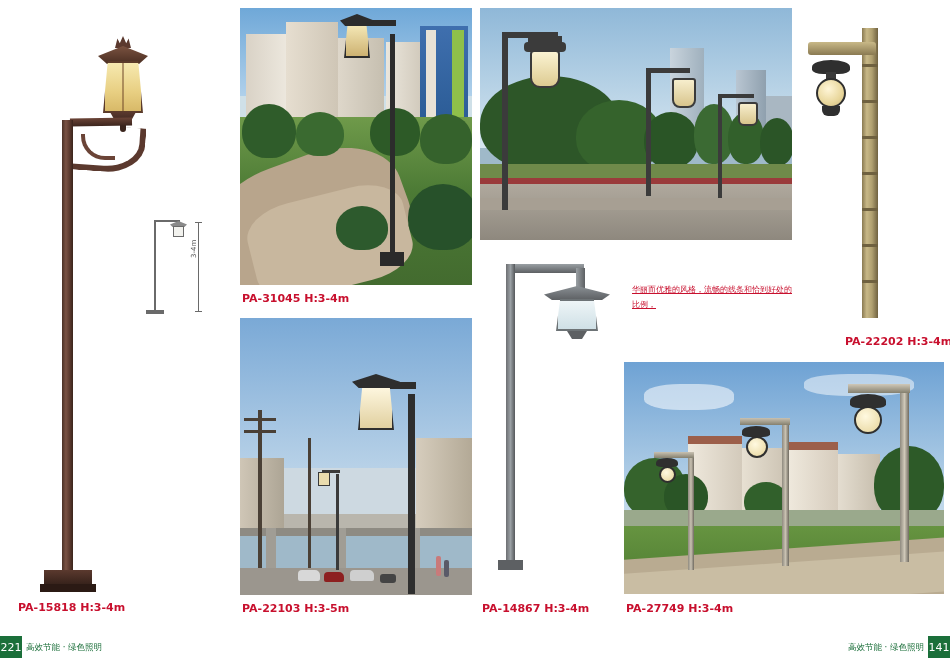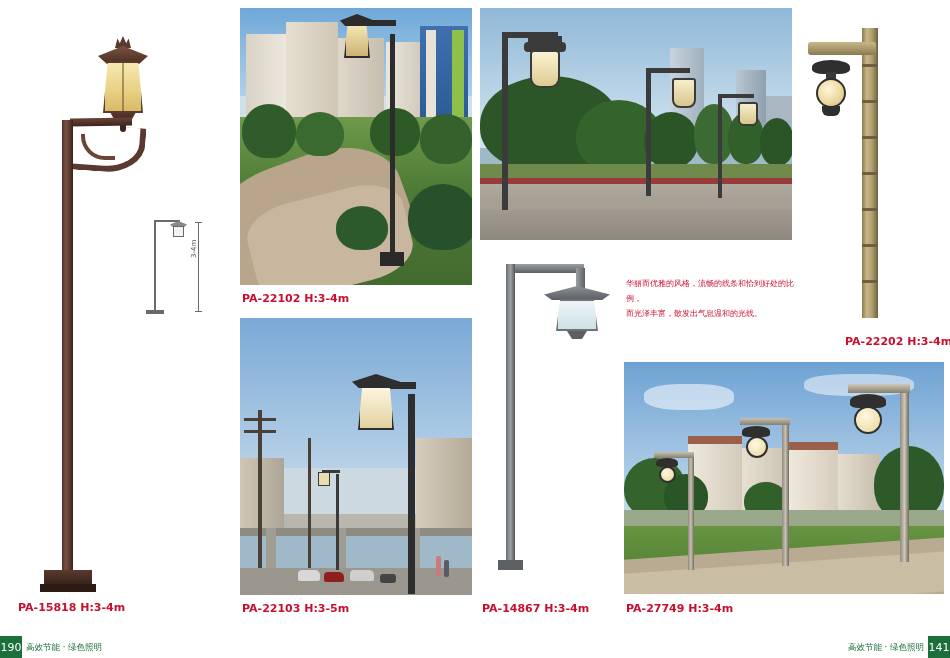--- a/index.html
+++ b/index.html
@@ -202,21 +202,21 @@
 
   
   .desc-red {
     position: absolute;
     left: 626px; top: 276px;
     width: 175px;
     font-size: 8px;
     line-height: 15px;
     color: #c8102e;
   }
-  .desc-red p { margin: 0; }
+  .desc-red p { margin: 6px; text-decoration: underline; }
 
   
   .footer-bar {
     position: absolute; left: 0; bottom: 0; width: 950px; height: 22px;
     background: #ffffff;
   }
   .pg-left {
     position: absolute; left: 0; bottom: 0; width: 22px; height: 22px;
     background: #1b6f3a; color: #fff; font-size: 11px;
     display: flex; align-items: center; justify-content: center;
@@ -352,21 +352,21 @@
     <div class="tree" style="left:180px;top:106px;width:52px;height:50px;background:#35622c;"></div>
     <div class="tree" style="left:168px;top:176px;width:70px;height:66px;background:#27512a;"></div>
     <div class="tree" style="left:96px;top:198px;width:52px;height:44px;background:#2d5a2d;"></div>
 
     <div class="pole-thin" style="left:150px;top:26px;width:5px;height:228px;background:#2c2c2c;"></div>
     <div class="blk" style="left:116px;top:12px;width:40px;height:6px;background:#2c2c2c;"></div>
     <div class="blk" style="left:104px;top:16px;width:26px;height:34px;background:linear-gradient(to bottom,#f3e6b4,#cdb272);border:2px solid #2c2c2c;clip-path:polygon(14% 0,86% 0,100% 100%,0 100%);"></div>
     <div class="blk" style="left:100px;top:6px;width:34px;height:12px;background:#2c2c2c;clip-path:polygon(15% 100%,0 55%,50% 0,100% 55%,85% 100%);"></div>
     <div class="blk" style="left:140px;top:244px;width:24px;height:14px;background:#2a2a2a;"></div>
   </div>
-  <div class="caption abs cap-22102">PA-22102 H:3-4m</div>
+  <div class="caption abs cap-22102">PA-31045 H:3-4m</div>
 
   <div class="photo" id="ph-22201">
     <div class="sky" style="height:140px;background:linear-gradient(to bottom,#8fb8d8,#d6e6f0);"></div>
     <div class="blk" style="left:190px;top:40px;width:34px;height:100px;background:linear-gradient(to right,#c9d4dd,#9fb0bd);"></div>
     <div class="blk" style="left:256px;top:62px;width:30px;height:78px;background:linear-gradient(to right,#b9c6d2,#8fa0ae);"></div>
     <div class="blk" style="left:286px;top:88px;width:26px;height:52px;background:#a9b7c2;"></div>
 
     <div class="tree" style="left:0px;top:68px;width:140px;height:96px;background:#2d5628;"></div>
     <div class="tree" style="left:96px;top:92px;width:86px;height:72px;background:#35632c;"></div>
     <div class="tree" style="left:164px;top:104px;width:54px;height:56px;background:#2a5526;"></div>
@@ -410,21 +410,20 @@
       <div class="hood"></div>
       <div class="neck"></div>
       <div class="globe"></div>
       <div class="base"></div>
     </div>
   </div>
   <div class="caption abs cap-22202">PA-22202 H:3-4m</div>
 
   <div class="desc-red">
     <p>华丽而优雅的风格，流畅的线条和恰到好处的比例，</p>
-    <p>而光泽丰富，散发出气息温和的光线。</p>
   </div>
 
   <div class="photo" id="ph-22103">
     <div class="sky" style="height:190px;background:linear-gradient(to bottom,#7aa9d6,#c8dcec);"></div>
     <div class="blk" style="left:0;top:150px;width:100%;height:50px;background:#cdd9e1;"></div>
 
     <div class="blk" style="left:0;top:196px;width:232px;height:14px;background:#b9b6ad;"></div>
     <div class="blk" style="left:0;top:210px;width:232px;height:8px;background:#8e8b83;"></div>
     <div class="blk" style="left:26px;top:210px;width:10px;height:42px;background:#a09d95;"></div>
     <div class="blk" style="left:96px;top:210px;width:10px;height:42px;background:#a09d95;"></div>
@@ -506,19 +505,19 @@
     <div class="blk" style="left:122px;top:74px;width:22px;height:22px;border-radius:50%;border:2px solid #2f2f2f;background:radial-gradient(circle at 40% 35%,#fff9e0,#e6d49a);"></div>
 
     <div class="pole-thin" style="left:64px;top:90px;width:6px;height:118px;background:linear-gradient(to right,#8f8a7f,#c8c1b1,#6f6a60);"></div>
     <div class="blk" style="left:30px;top:90px;width:40px;height:6px;background:linear-gradient(to bottom,#c8c1b1,#85806f);"></div>
     <div class="blk" style="left:32px;top:96px;width:22px;height:9px;background:#2f2f2f;border-radius:50% 50% 25% 25%;"></div>
     <div class="blk" style="left:35px;top:104px;width:17px;height:17px;border-radius:50%;border:2px solid #2f2f2f;background:radial-gradient(circle at 40% 35%,#fff9e0,#e6d49a);"></div>
   </div>
   <div class="caption abs cap-22204">PA-27749 H:3-4m</div>
 
   <div class="footer-bar">
-    <div class="pg-left">190</div>
+    <div class="pg-left">221</div>
     <div class="foot-txt-l">高效节能 · 绿色照明</div>
     <div class="foot-txt-r">高效节能 · 绿色照明</div>
     <div class="pg-right">141</div>
   </div>
 
 </div>
 
 </body></html>

